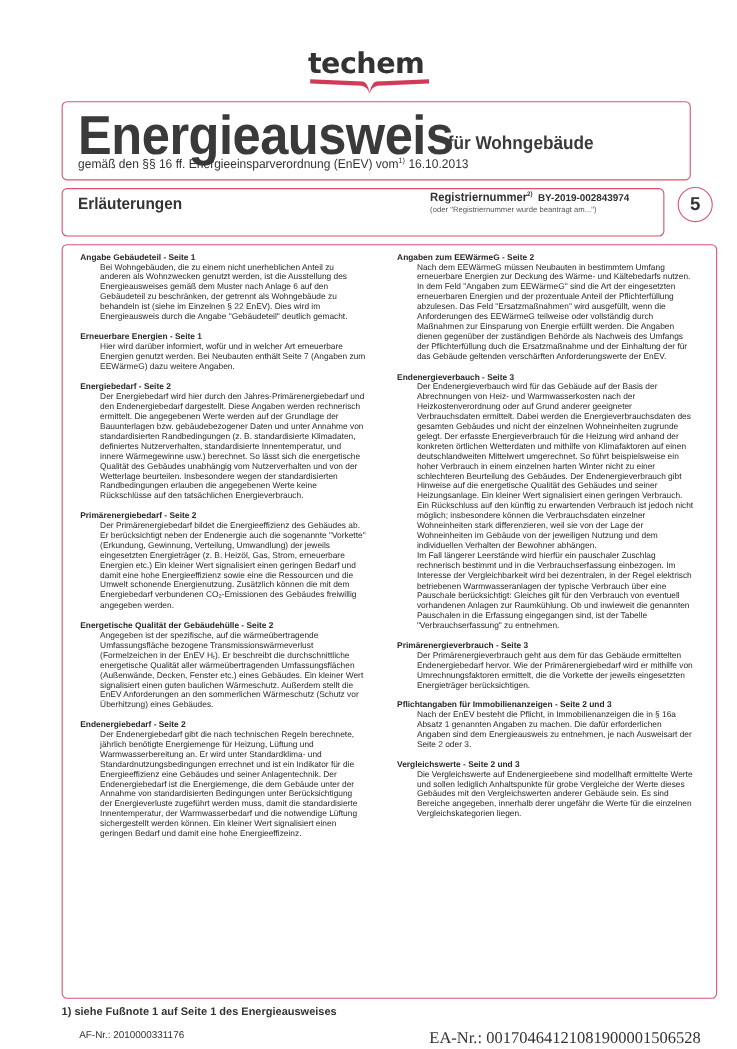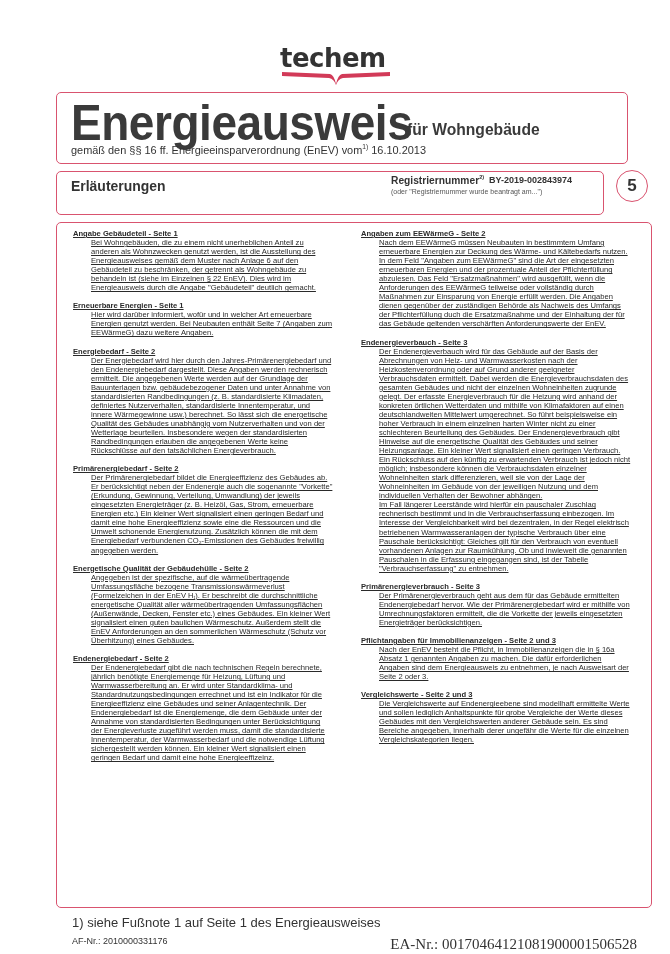--- a/index.html
+++ b/index.html
@@ -77,27 +77,27 @@
     .content-box {
       position: absolute; left: 56px; top: 222px; width: 596px; height: 686px;
       border: 1.5px solid #d9536f; border-radius: 5px;
     }
     .col {
       position: absolute; top: 6px; width: 260px;
       font-size: 7.6px; line-height: 9.05px; color: #2a2a2a;
     }
     .col.left { left: 16px; }
     .col.right { left: 304px; width: 270px; }
-    .entry { margin-bottom: 9px; text-decoration: underline; }
+    .entry { margin-bottom: 9px; }
     .entry-title { font-weight: bold; display: block; }
     .entry-text { display: block; white-space: pre-line; margin-left: 18px; }
 
     .footnote {
-      position: absolute; left: 72px; top: 915px;
-      font-size: 13px; color: #333333;
+      position: absolute; left: 56px; top: 915px;
+      font-size: 10px; color: #333333; font-weight: bold;
     }
     .af-nr {
       position: absolute; left: 72px; top: 936px;
       font-size: 9px; color: #333333;
     }
     .ea-nr {
       position: absolute; right: 33px; top: 936px;
       font-size: 15px; color: #333333; font-family: Liberation Serif, serif;
     }
   </style>

